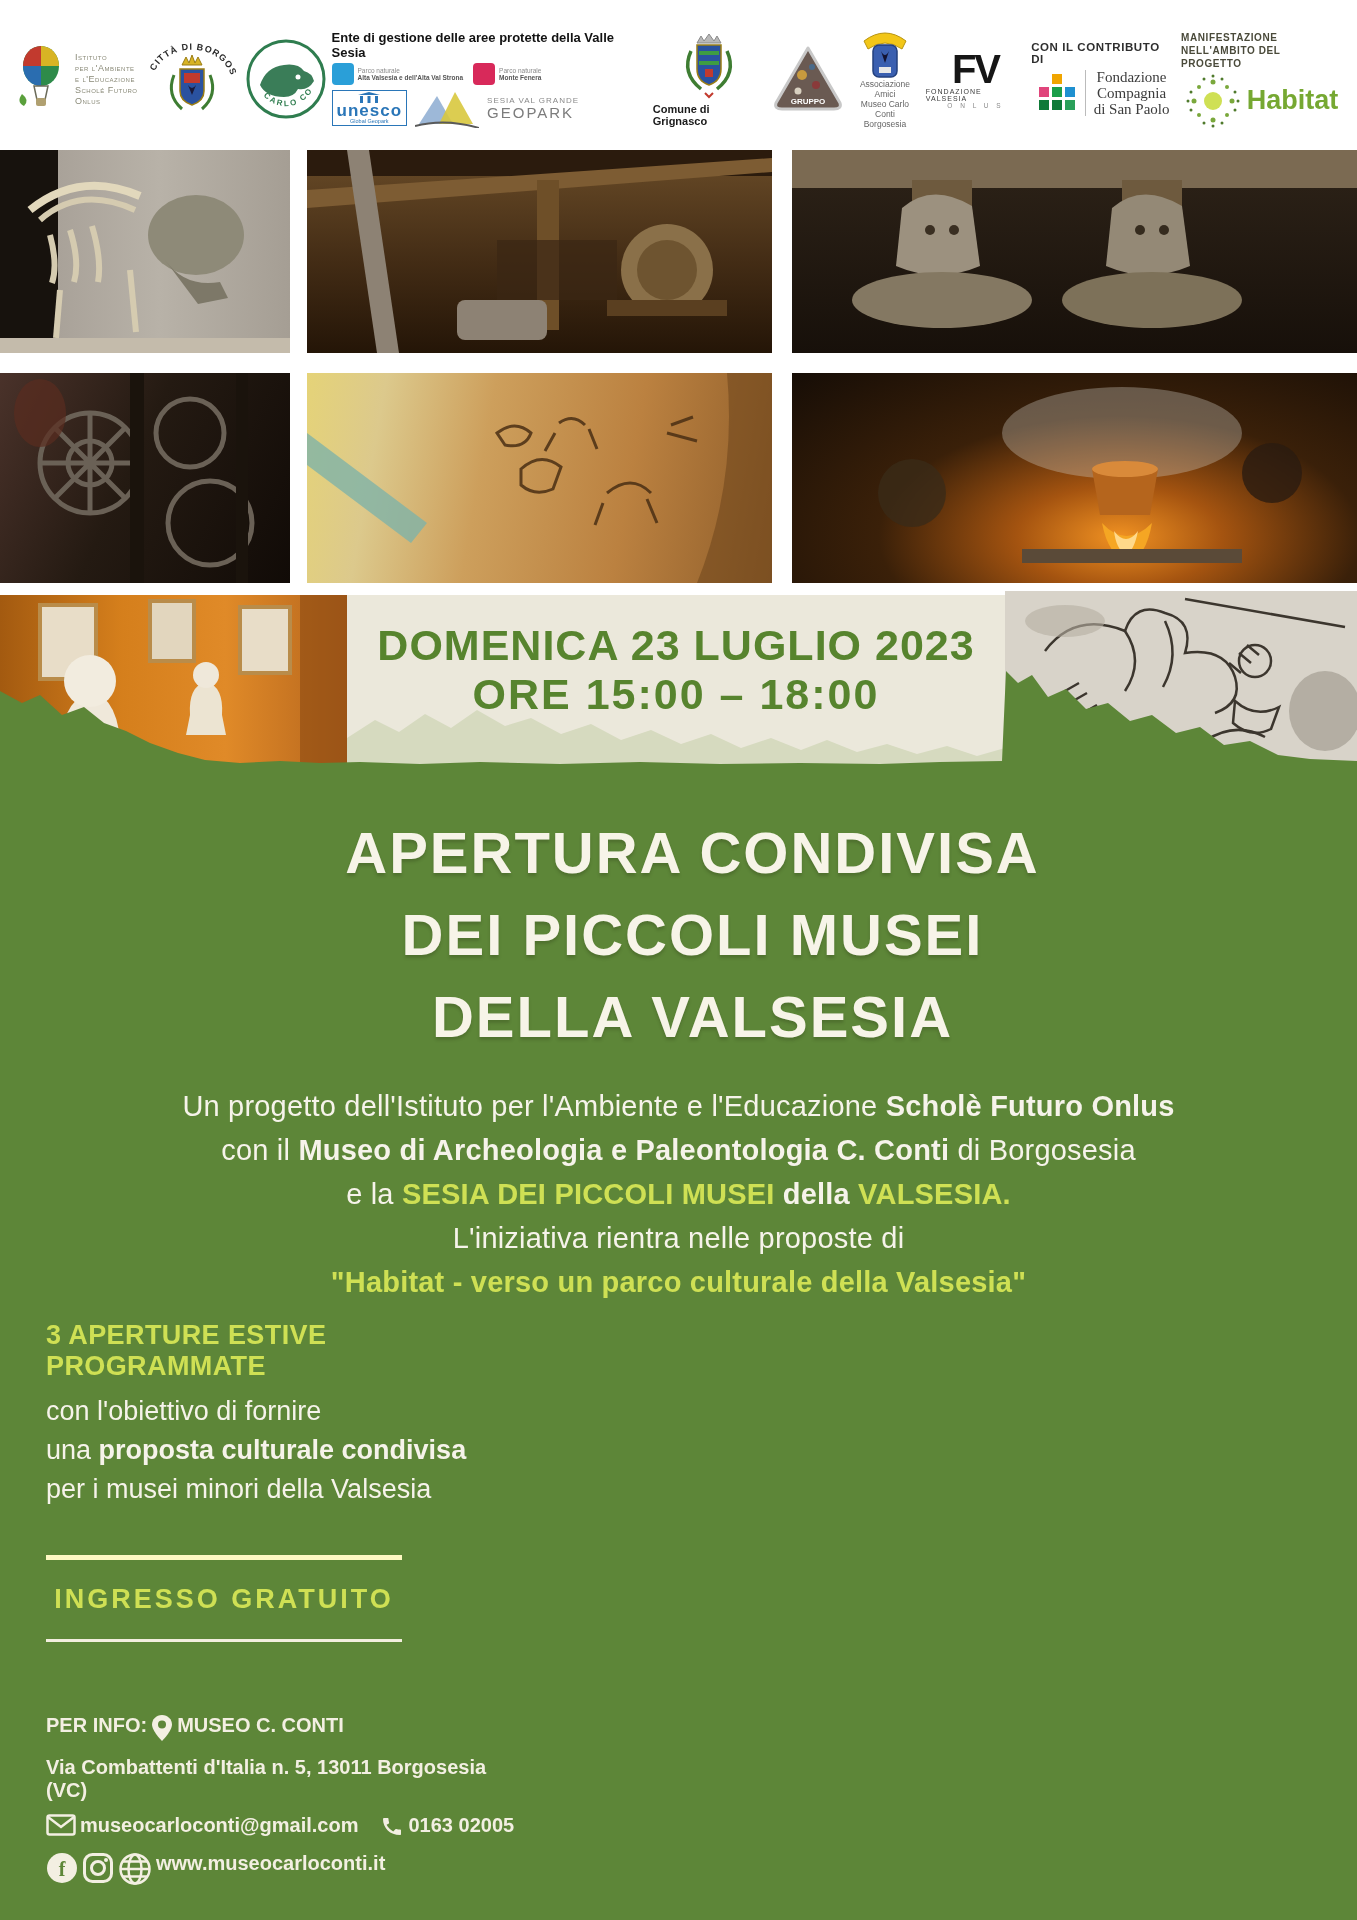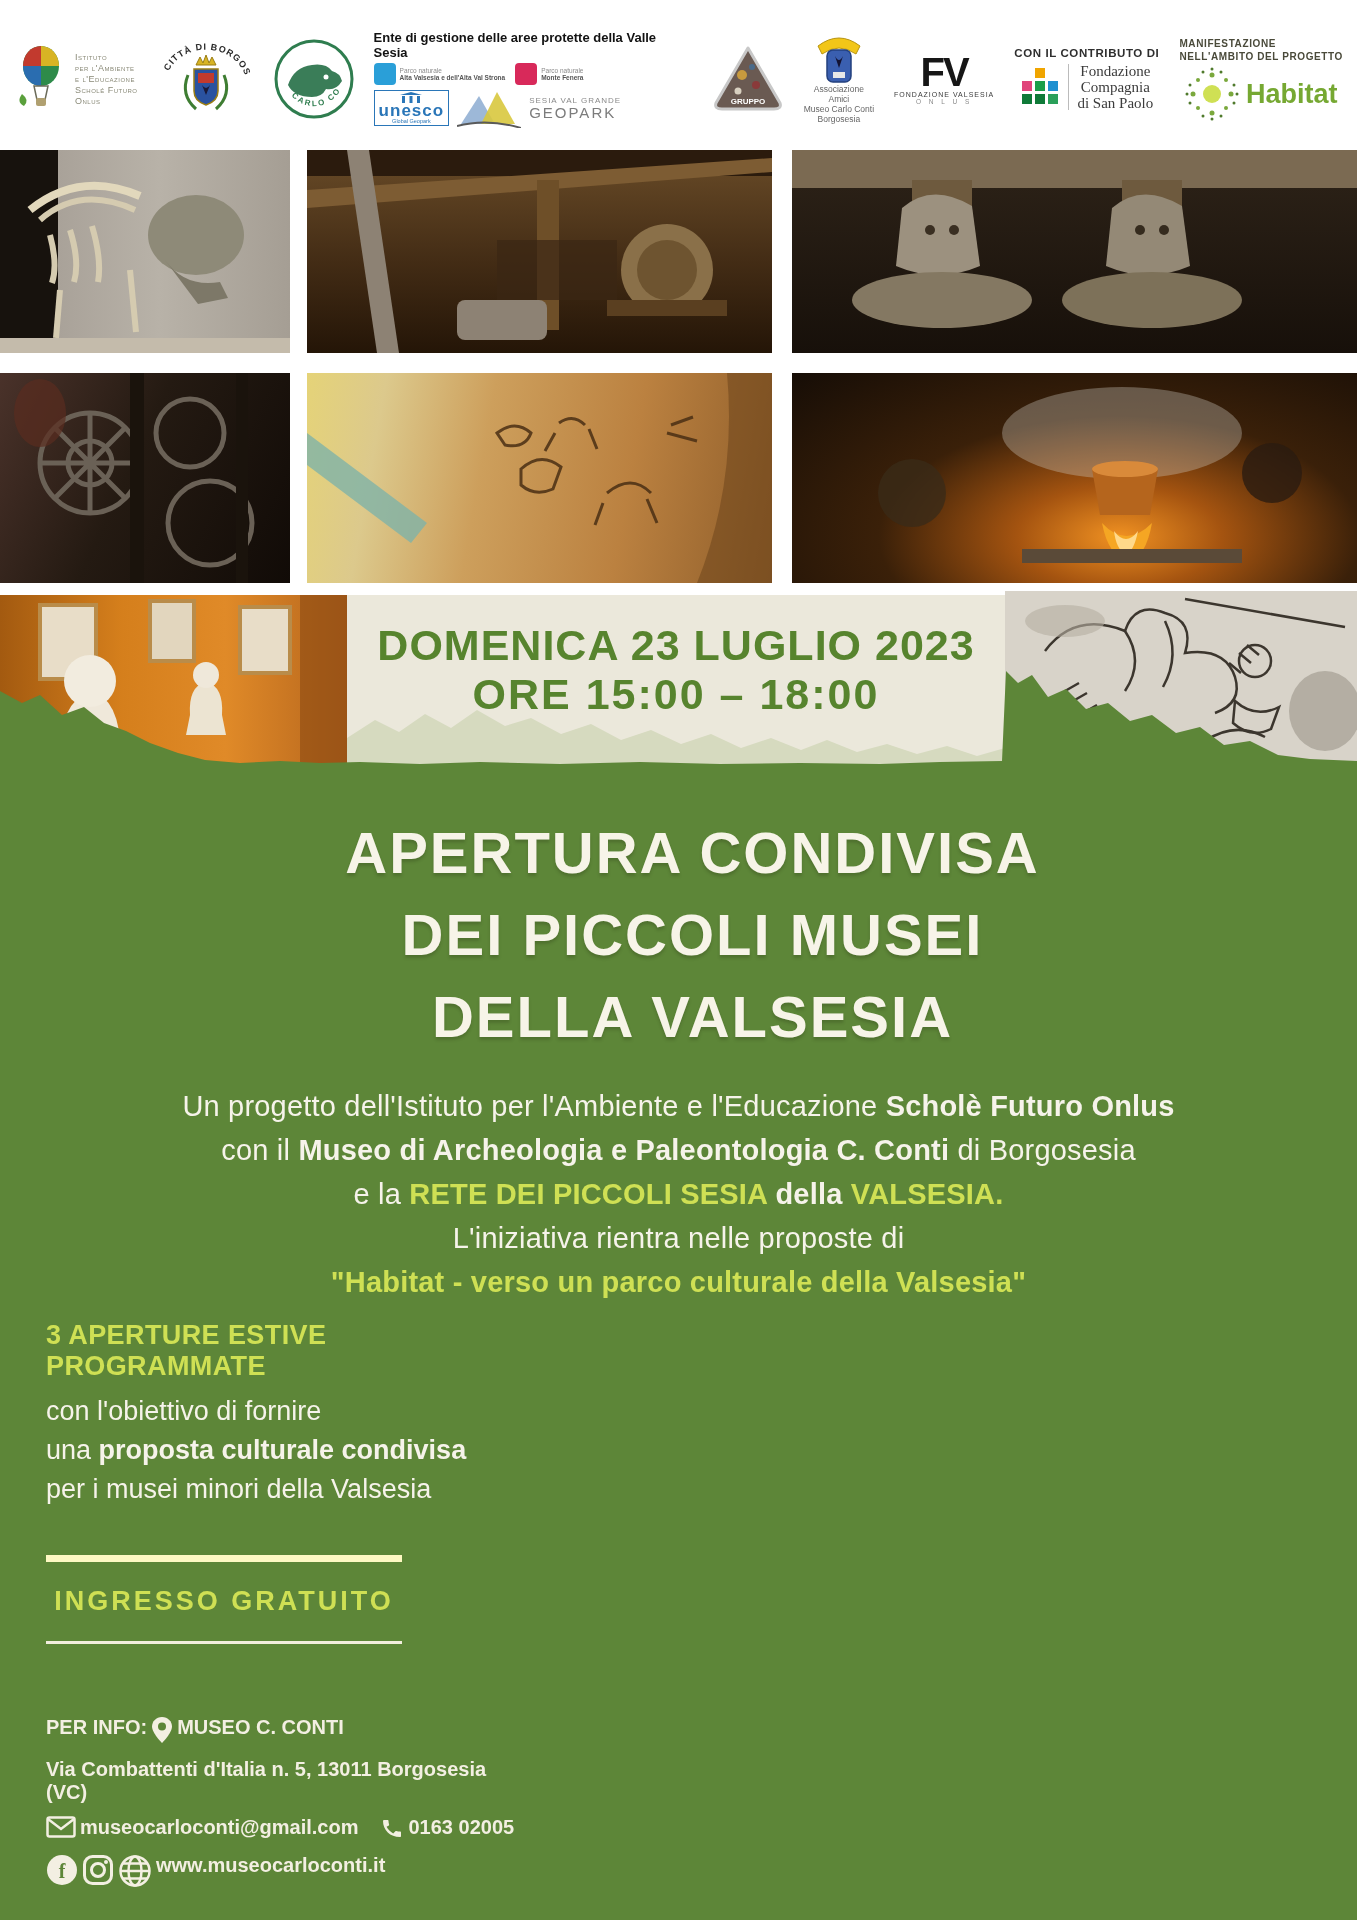--- a/index.html
+++ b/index.html
@@ -71,21 +71,21 @@
   .body-green{position:absolute;top:758px;left:0;width:1357px;height:1162px;background:#5d8638;z-index:3;}
   .title{margin-top:54px;text-align:center;color:#f7f4e8;font-weight:900;font-size:58px;line-height:82px;
          letter-spacing:2px;text-shadow:0 3px 3px rgba(40,50,20,.25);padding-left:28px;}
   .intro{margin-top:26px;text-align:center;color:#f6f3ea;font-size:29px;line-height:44px;letter-spacing:.2px;}
   .intro strong{font-weight:bold;color:#f6f3ea;}
   .accent{color:#cfe054;font-weight:bold;}
 
   .leftcol{position:absolute;left:46px;top:562px;width:470px;color:#f6f3ea;}
   .lc-head{font-size:27px;font-weight:800;color:#cfe054;letter-spacing:.4px;margin-bottom:10px;}
   .lc-line{font-size:27px;line-height:39px;}
-  .ingresso{margin-top:46px;width:356px;border-top:7px solid #fef9c3;border-bottom:3px solid #f2eede;
+  .ingresso{margin-top:46px;width:356px;border-top:5px solid #fef9c3;border-bottom:3px solid #f2eede;
             padding:24px 0;text-align:center;font-size:27px;font-weight:800;color:#cfe054;letter-spacing:3px;}
   .info{margin-top:72px;}
   .info-row{display:flex;align-items:flex-start;gap:4px;font-size:20px;font-weight:bold;color:#f3efe2;margin-bottom:9px;margin-top:8px;}
   .info-addr{font-size:20px;font-weight:bold;color:#f3efe2;margin-bottom:12px;}
   .icn{flex:0 0 auto;display:inline-block;}
   .gap18{width:14px;}
 </style>
 </head>
 <body>
 
@@ -173,20 +173,33 @@
           <path d="M24,36 L40,4 L58,36 Z" fill="#d8c83e" opacity=".9"></path>
           <path d="M0,38 Q30,30 64,40" fill="none" stroke="#5a5a5a" stroke-width="2"></path>
         </svg>
         <span class="lg-col" style="align-items:flex-start">
           <span class="geo-t1">SESIA VAL GRANDE</span>
           <span class="geo-t2">GEOPARK</span>
         </span>
       </span>
     </div>
 
+    <div class="lg-col">
+      <svg width="92" height="70" viewBox="0 0 92 70">
+        <path d="M34,12 l4,-7 3,5 5,-7 5,7 3,-5 4,7 z" fill="#b8b8b8" stroke="#8a8a8a"></path>
+        <path d="M34,14 h24 v24 q0,12 -12,16 q-12,-4 -12,-16 z" fill="#2a52a0" stroke="#9a7d14" stroke-width="1.5"></path>
+        <rect x="36" y="20" width="20" height="4" fill="#3e9d42"></rect>
+        <rect x="36" y="30" width="20" height="4" fill="#3e9d42"></rect>
+        <rect x="42" y="38" width="8" height="8" fill="#c23a2e"></rect>
+        <path d="M28,20 q-10,22 10,38" fill="none" stroke="#3e7d32" stroke-width="3.5"></path>
+        <path d="M64,20 q10,22 -10,38" fill="none" stroke="#3e7d32" stroke-width="3.5"></path>
+        <path d="M42,62 l4,4 4,-4" fill="none" stroke="#c23a2e" stroke-width="2"></path>
+      </svg>
+      <span class="crest-cap">Comune di Grignasco</span>
+    </div>
 
     <div class="lg-col">
       <svg width="72" height="68" viewBox="0 0 72 68">
         <path d="M36,3 L68,58 Q70,64 62,64 L10,64 Q2,64 4,58 Z" fill="#6a5a52" stroke="#c8c8c8" stroke-width="3" stroke-linejoin="round"></path>
         <circle cx="30" cy="30" r="5" fill="#c89a3e"></circle>
         <circle cx="44" cy="40" r="4" fill="#8a3a3a"></circle>
         <circle cx="26" cy="46" r="3.5" fill="#d8d0c0"></circle>
         <circle cx="40" cy="22" r="3" fill="#4a6a8a"></circle>
         <text x="36" y="59" font-size="8" font-weight="bold" fill="#ffffff" text-anchor="middle">GRUPPO</text>
       </svg>
@@ -407,21 +420,21 @@
 
     <div class="title">
       <div>APERTURA CONDIVISA</div>
       <div>DEI PICCOLI MUSEI</div>
       <div>DELLA VALSESIA</div>
     </div>
 
     <div class="intro">
       <div><span>Un progetto dell'Istituto per l'Ambiente e l'Educazione </span><strong>Scholè Futuro Onlus</strong></div>
       <div><span>con il </span><strong>Museo di Archeologia e Paleontologia C. Conti</strong><span> di Borgosesia</span></div>
-      <div><span>e la </span><span class="accent">RETE DEI PICCOLI SESIA</span><strong> della </strong><span class="accent">VALSESIA.</span></div>
+      <div><span>e la </span><span class="accent">SESIA DEI PICCOLI MUSEI</span><strong> della </strong><span class="accent">VALSESIA.</span></div>
       <div><span>L'iniziativa rientra nelle proposte di</span></div>
       <div><span class="accent">"Habitat - verso un parco culturale della Valsesia"</span></div>
     </div>
 
     <div class="leftcol">
       <div class="lc-head">3 APERTURE ESTIVE PROGRAMMATE</div>
       <div class="lc-line">con l'obiettivo di fornire</div>
       <div class="lc-line"><span>una </span><strong>proposta culturale condivisa</strong></div>
       <div class="lc-line">per i musei minori della Valsesia</div>
 

